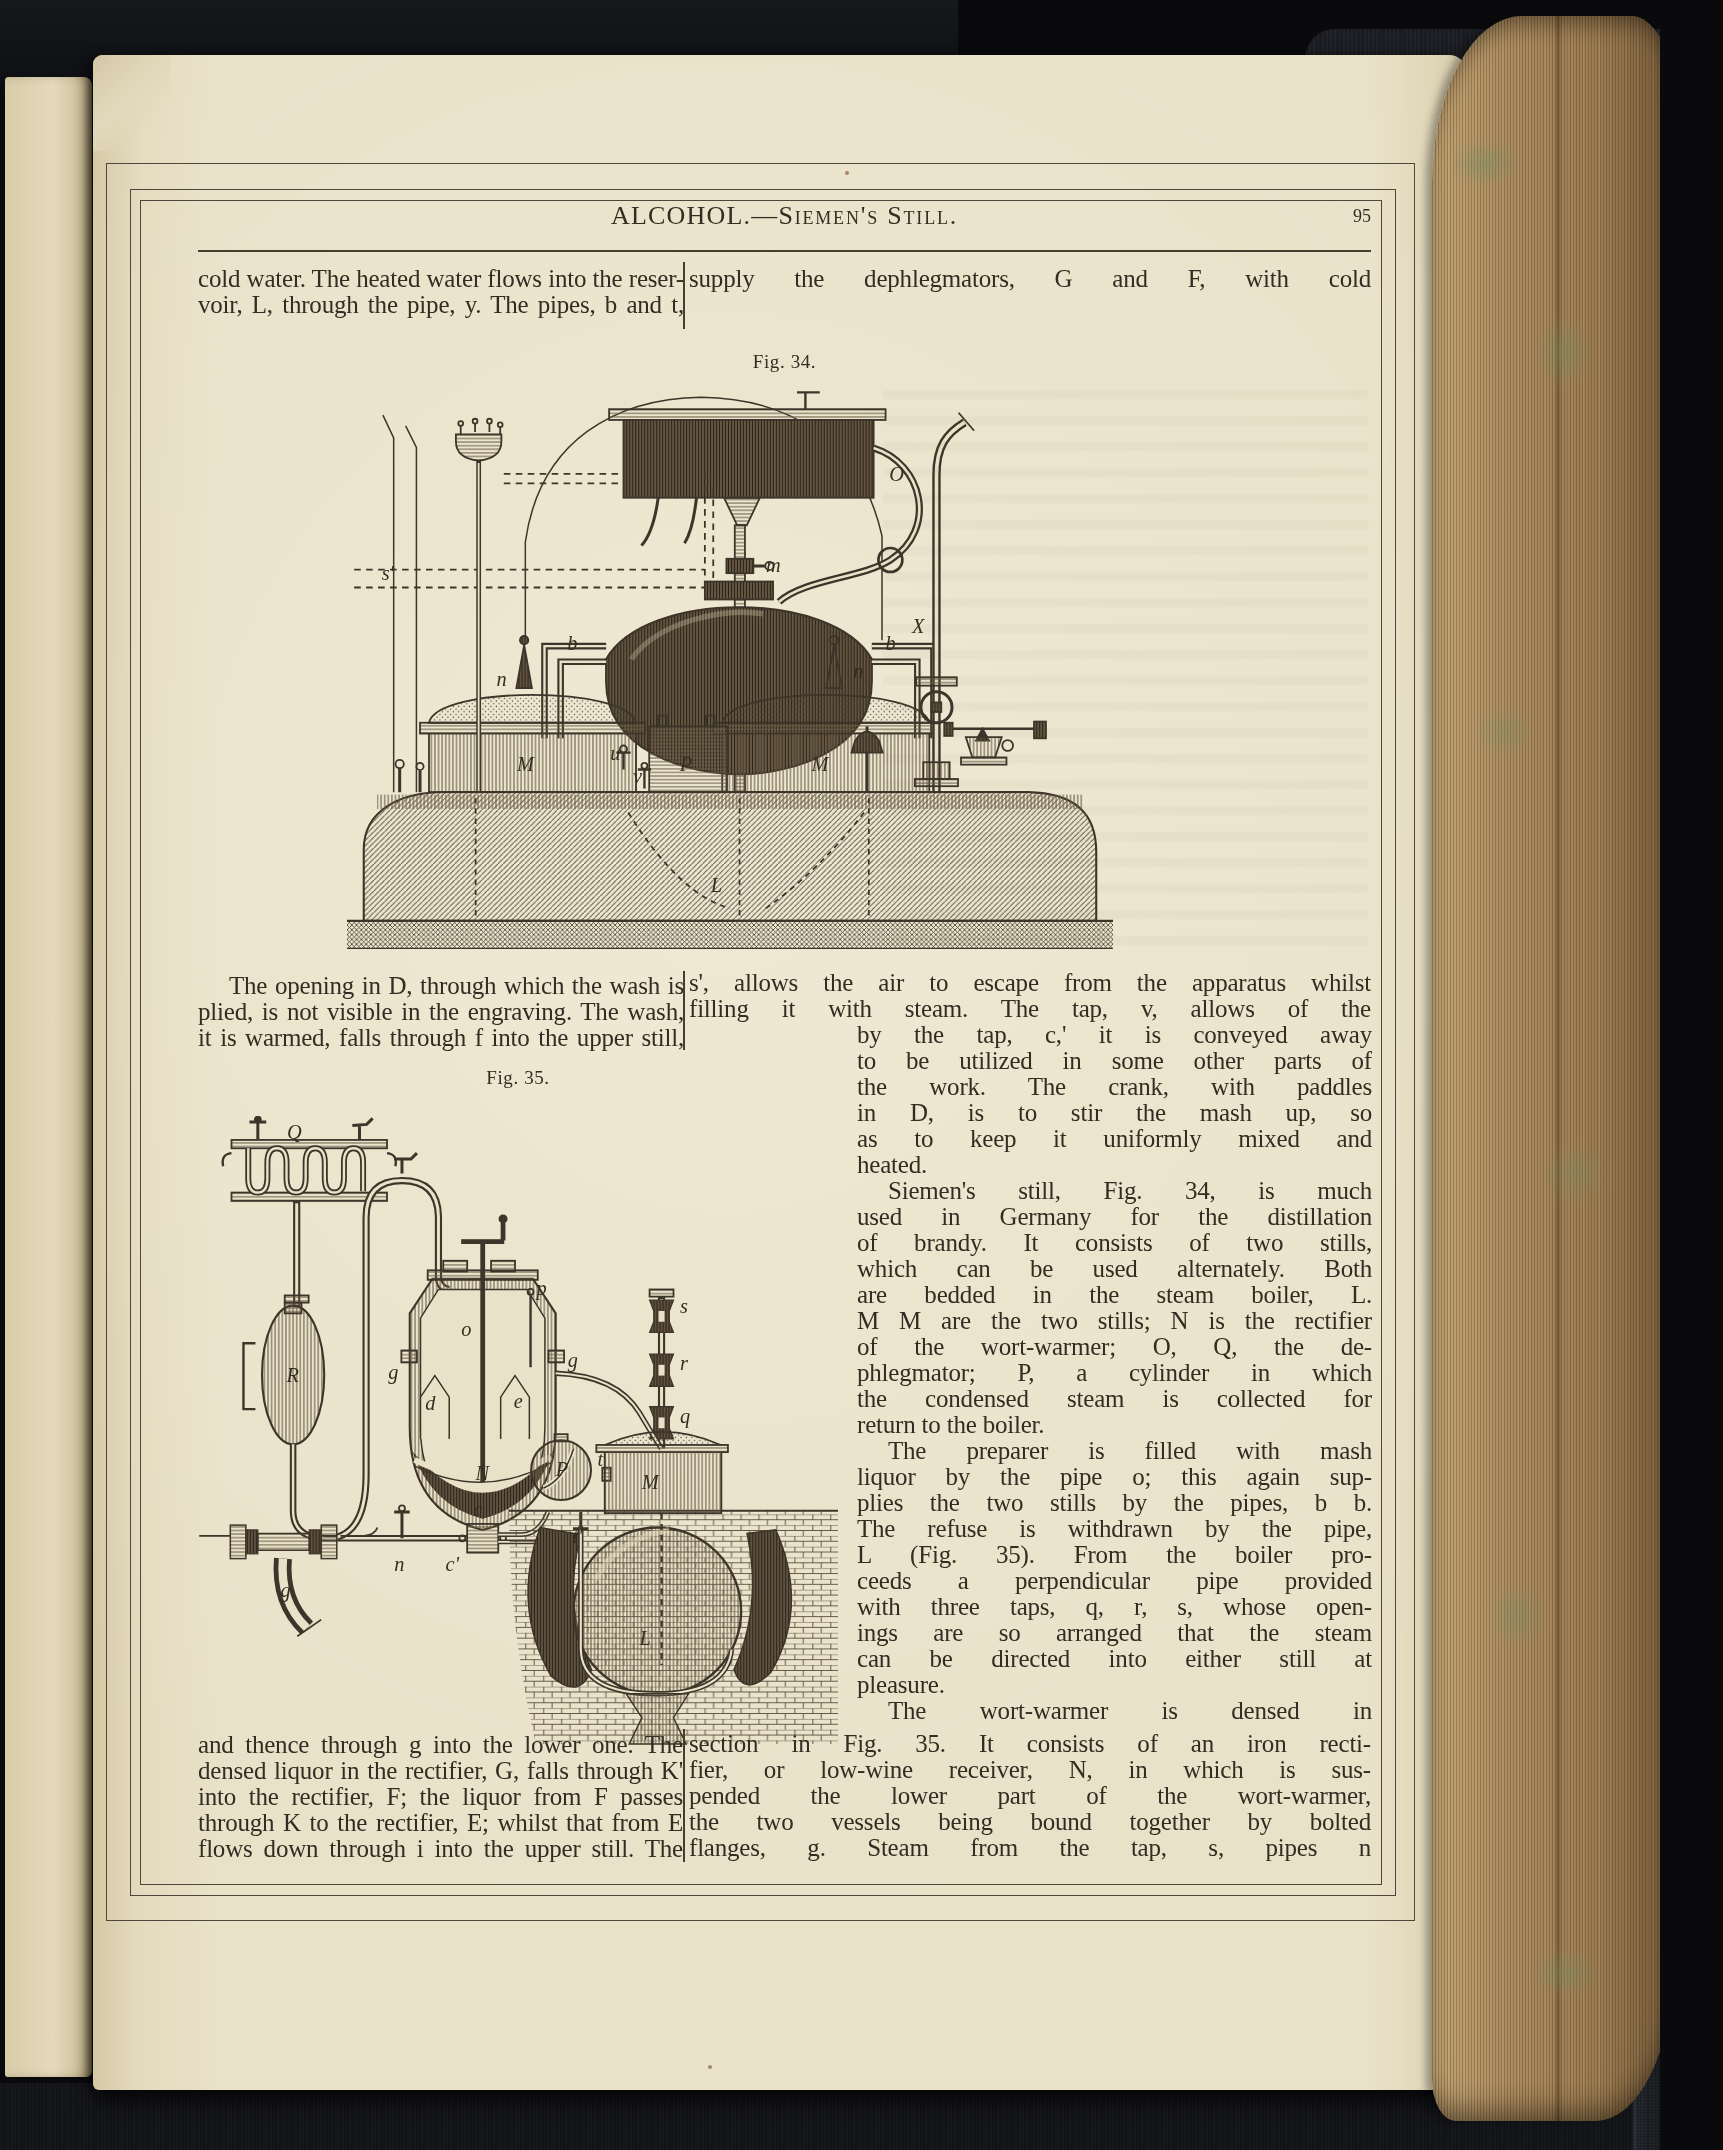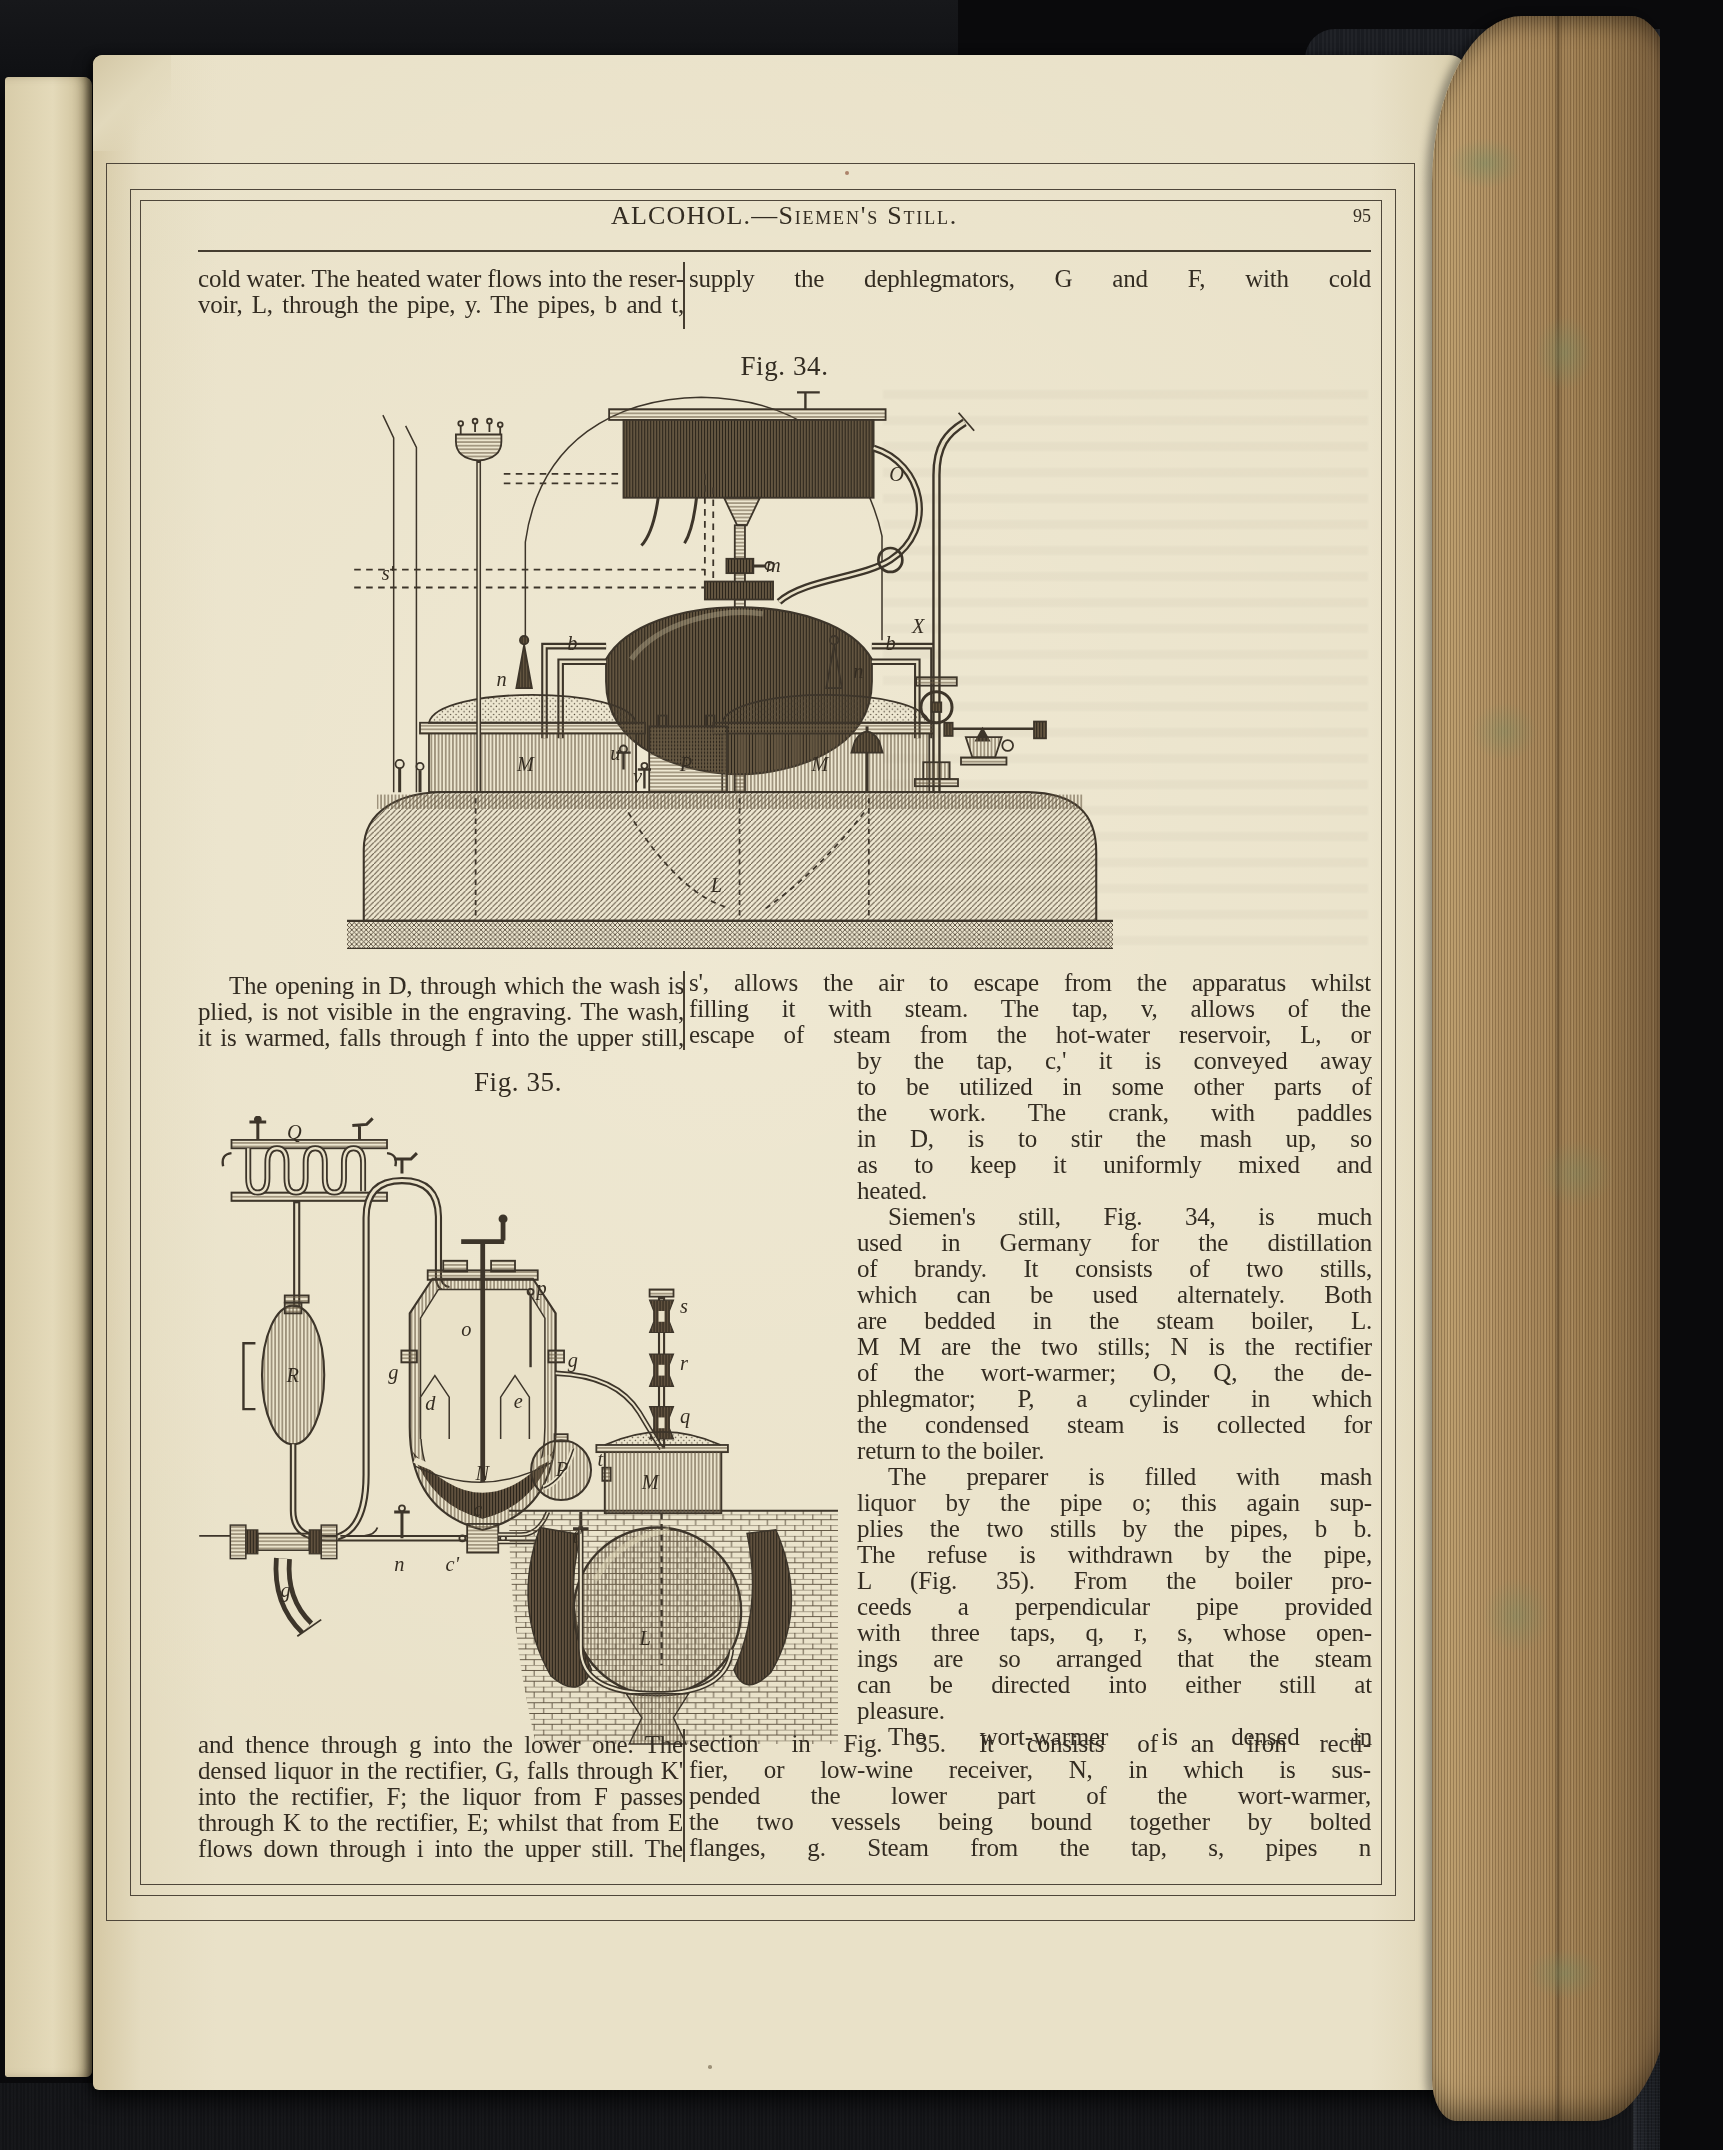--- a/index.html
+++ b/index.html
@@ -57,21 +57,21 @@
   .header .main{font-size:26px;}
   .header .sub{font-size:26px;font-variant:small-caps;letter-spacing:1.8px;}
   .pagenum{position:absolute;left:1209px;top:151px;width:69px;text-align:right;font-size:18px;}
   .hrule{position:absolute;left:105px;top:195px;width:1173px;height:1.8px;background:#453d30;}
   .vdiv{position:absolute;width:1.5px;background:#453d30;}
   .tblock{position:absolute;font-size:25px;line-height:26px;letter-spacing:-0.2px;}
   .tline{text-align:justify;text-align-last:justify;height:26px;overflow:hidden;}
   .tline.endline{text-align-last:left;}
   .tline.ind{text-indent:31px;}
   .para{margin:0;}
-  .caption{position:absolute;text-align:center;font-size:27px;letter-spacing:0.6px;}
+  .caption{position:absolute;text-align:center;font-size:19px;letter-spacing:0.6px;}
   .fig{position:absolute;}
   .fig svg{width:100%;height:100%;display:block;}
   .figlab{font:italic 34px "Liberation Serif",serif;fill:#352d22;}
   .ghost{position:absolute;opacity:.6;
     background:repeating-linear-gradient(180deg, rgba(96,84,62,.07) 0 9px, transparent 9px 26px);
     filter:blur(1.2px);}
   .spot{position:absolute;border-radius:50%;}
 </style>
 </head>
 <body>
@@ -259,21 +259,20 @@
           <div class="tline">plied, is not visible in the engraving.  The wash, as</div>
           <div class="tline">it is warmed, falls through f into the upper still,</div>
         </div>
       </div>
     <div class="vdiv" style="left:590px;top:916px;height:79px;"></div>
     <div class="tblock" style="left:596px;top:915px;width:682px;">
       <div>
           <div class="para">
             <div class="tline">s', allows the air to escape from the apparatus whilst</div>
             <div class="tline">filling it with steam.  The tap, v, allows of the</div>
-            <div class="tline">escape of steam from the hot-water reservoir, L, or</div>
           </div>
         </div>
       <div style="margin-left:168px;width:515px;">
           <div class="para">
             <div class="tline">by the tap, c,' it is conveyed away</div>
             <div class="tline">to be utilized in some other parts of</div>
             <div class="tline">the work.  The crank, with paddles</div>
             <div class="tline">in D, is to stir the mash up, so</div>
             <div class="tline">as to keep it uniformly mixed and</div>
             <div class="tline endline">heated.</div>

